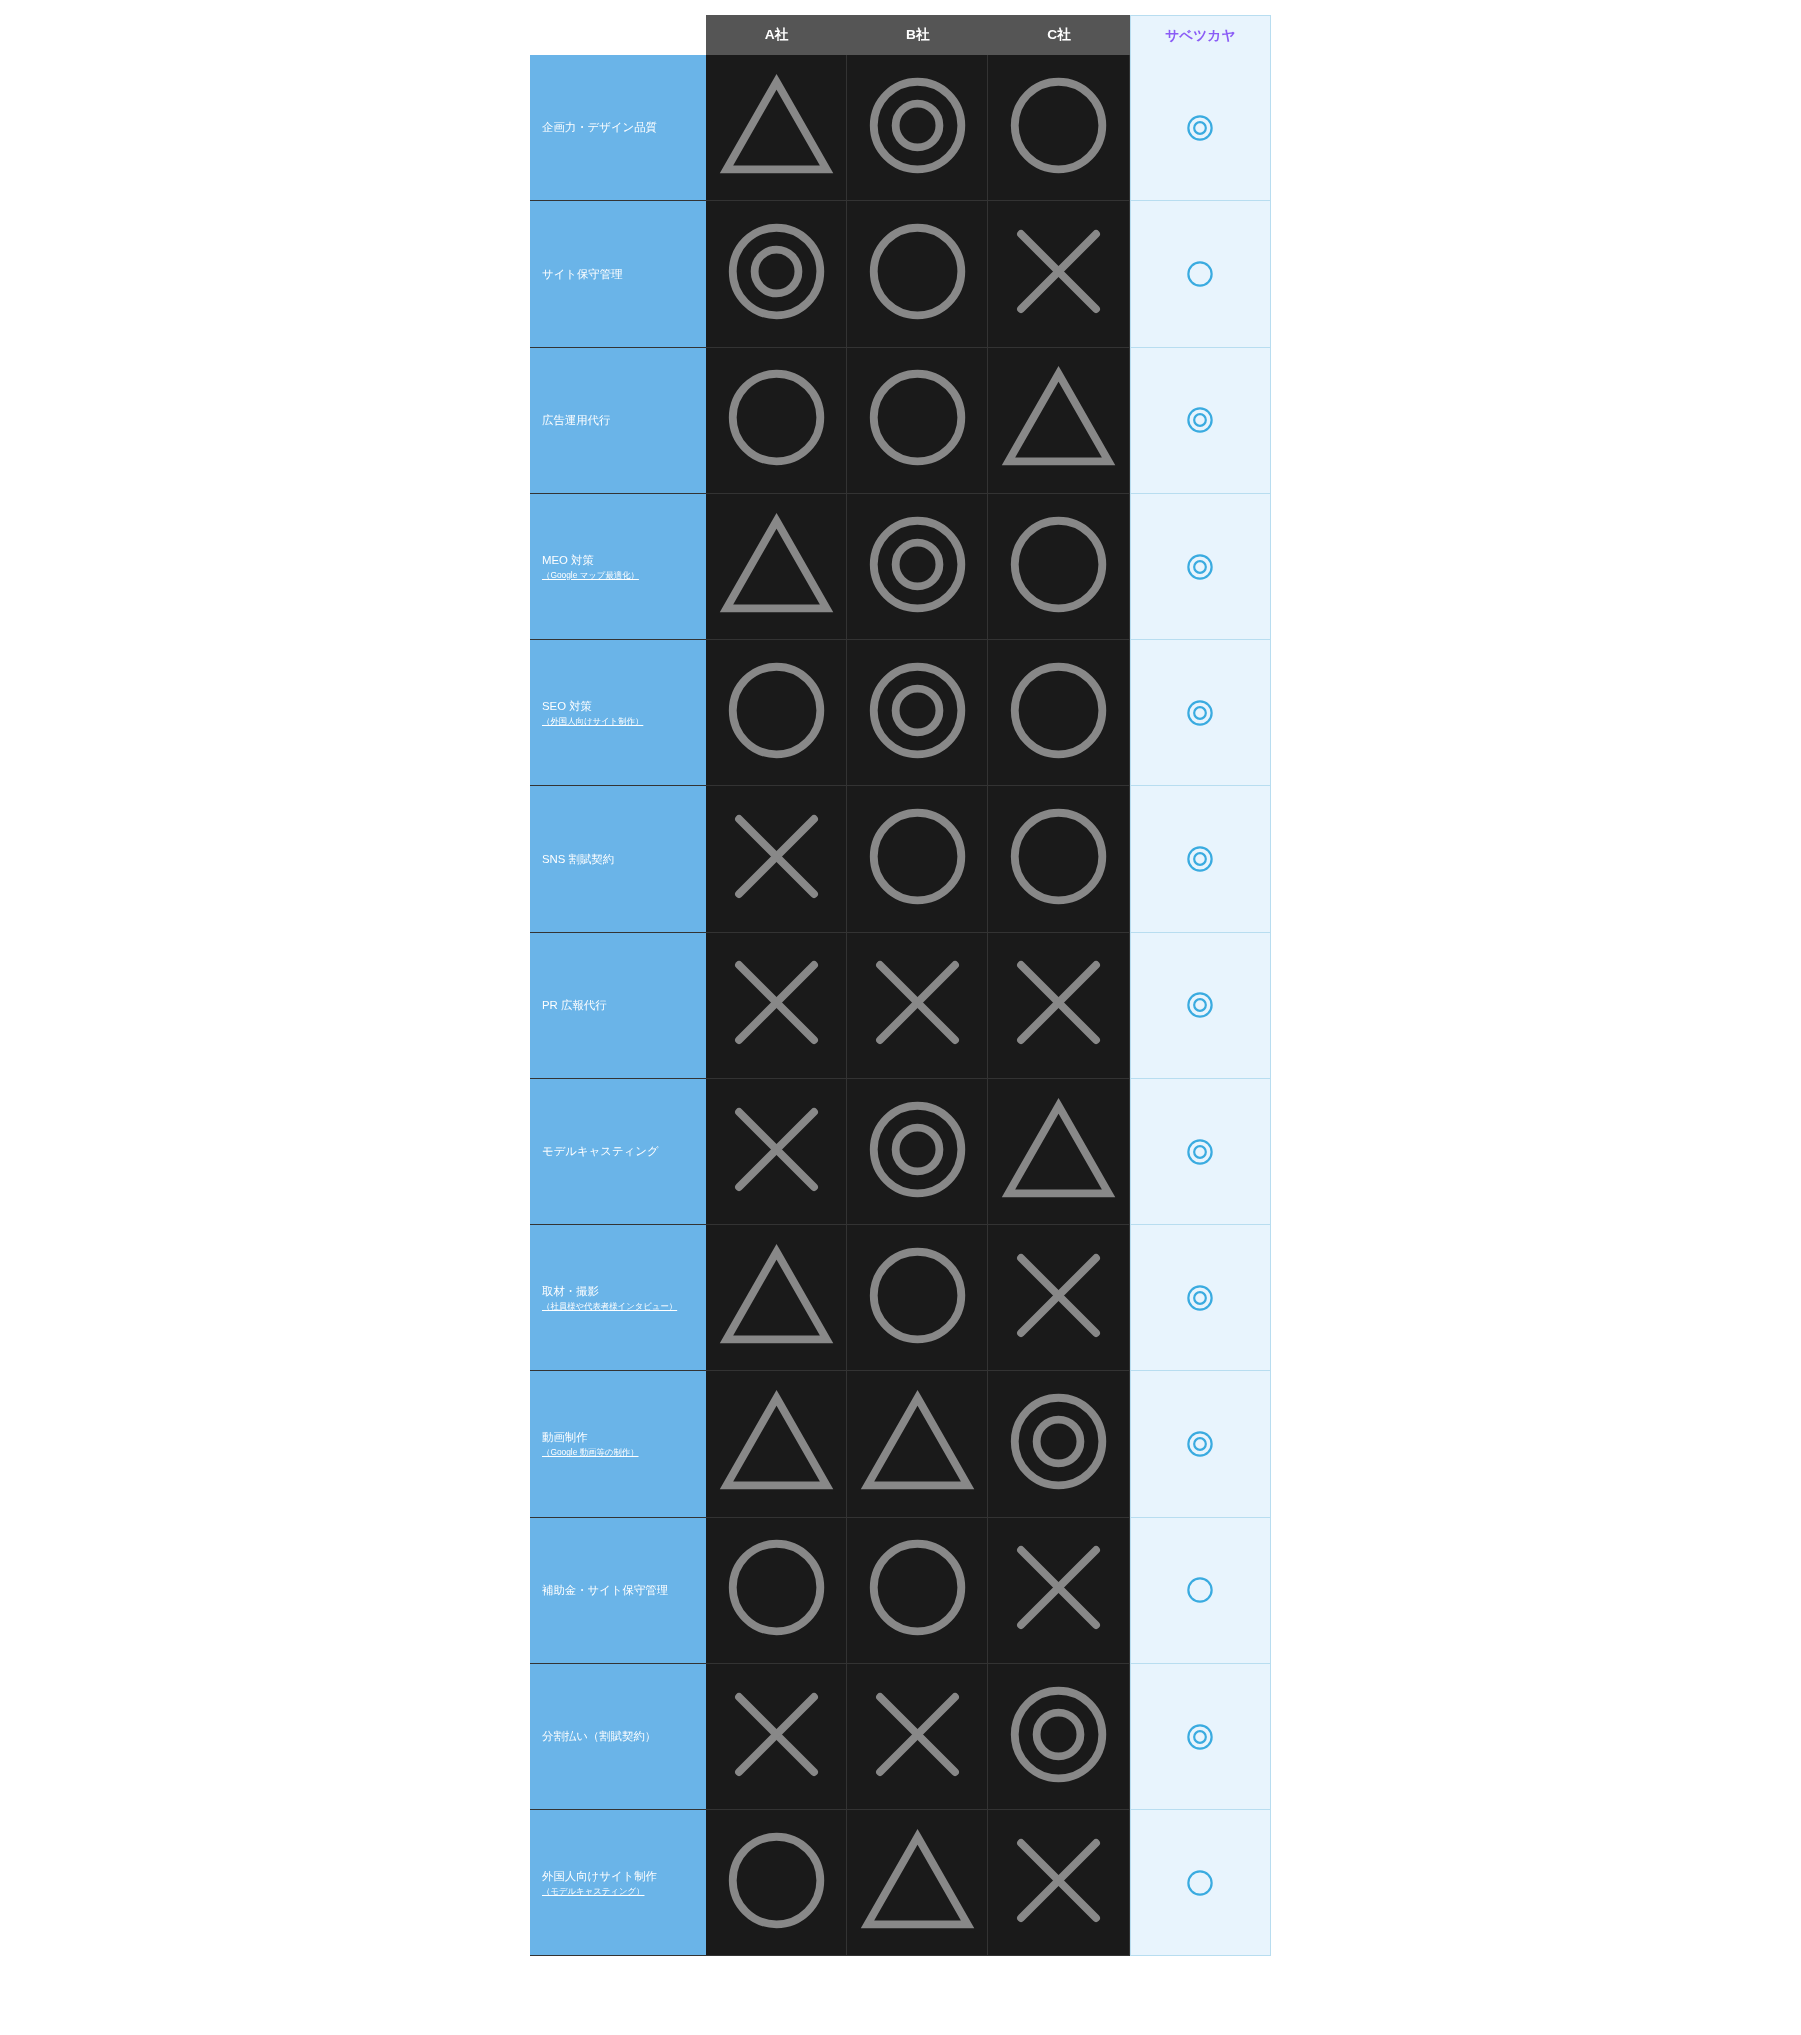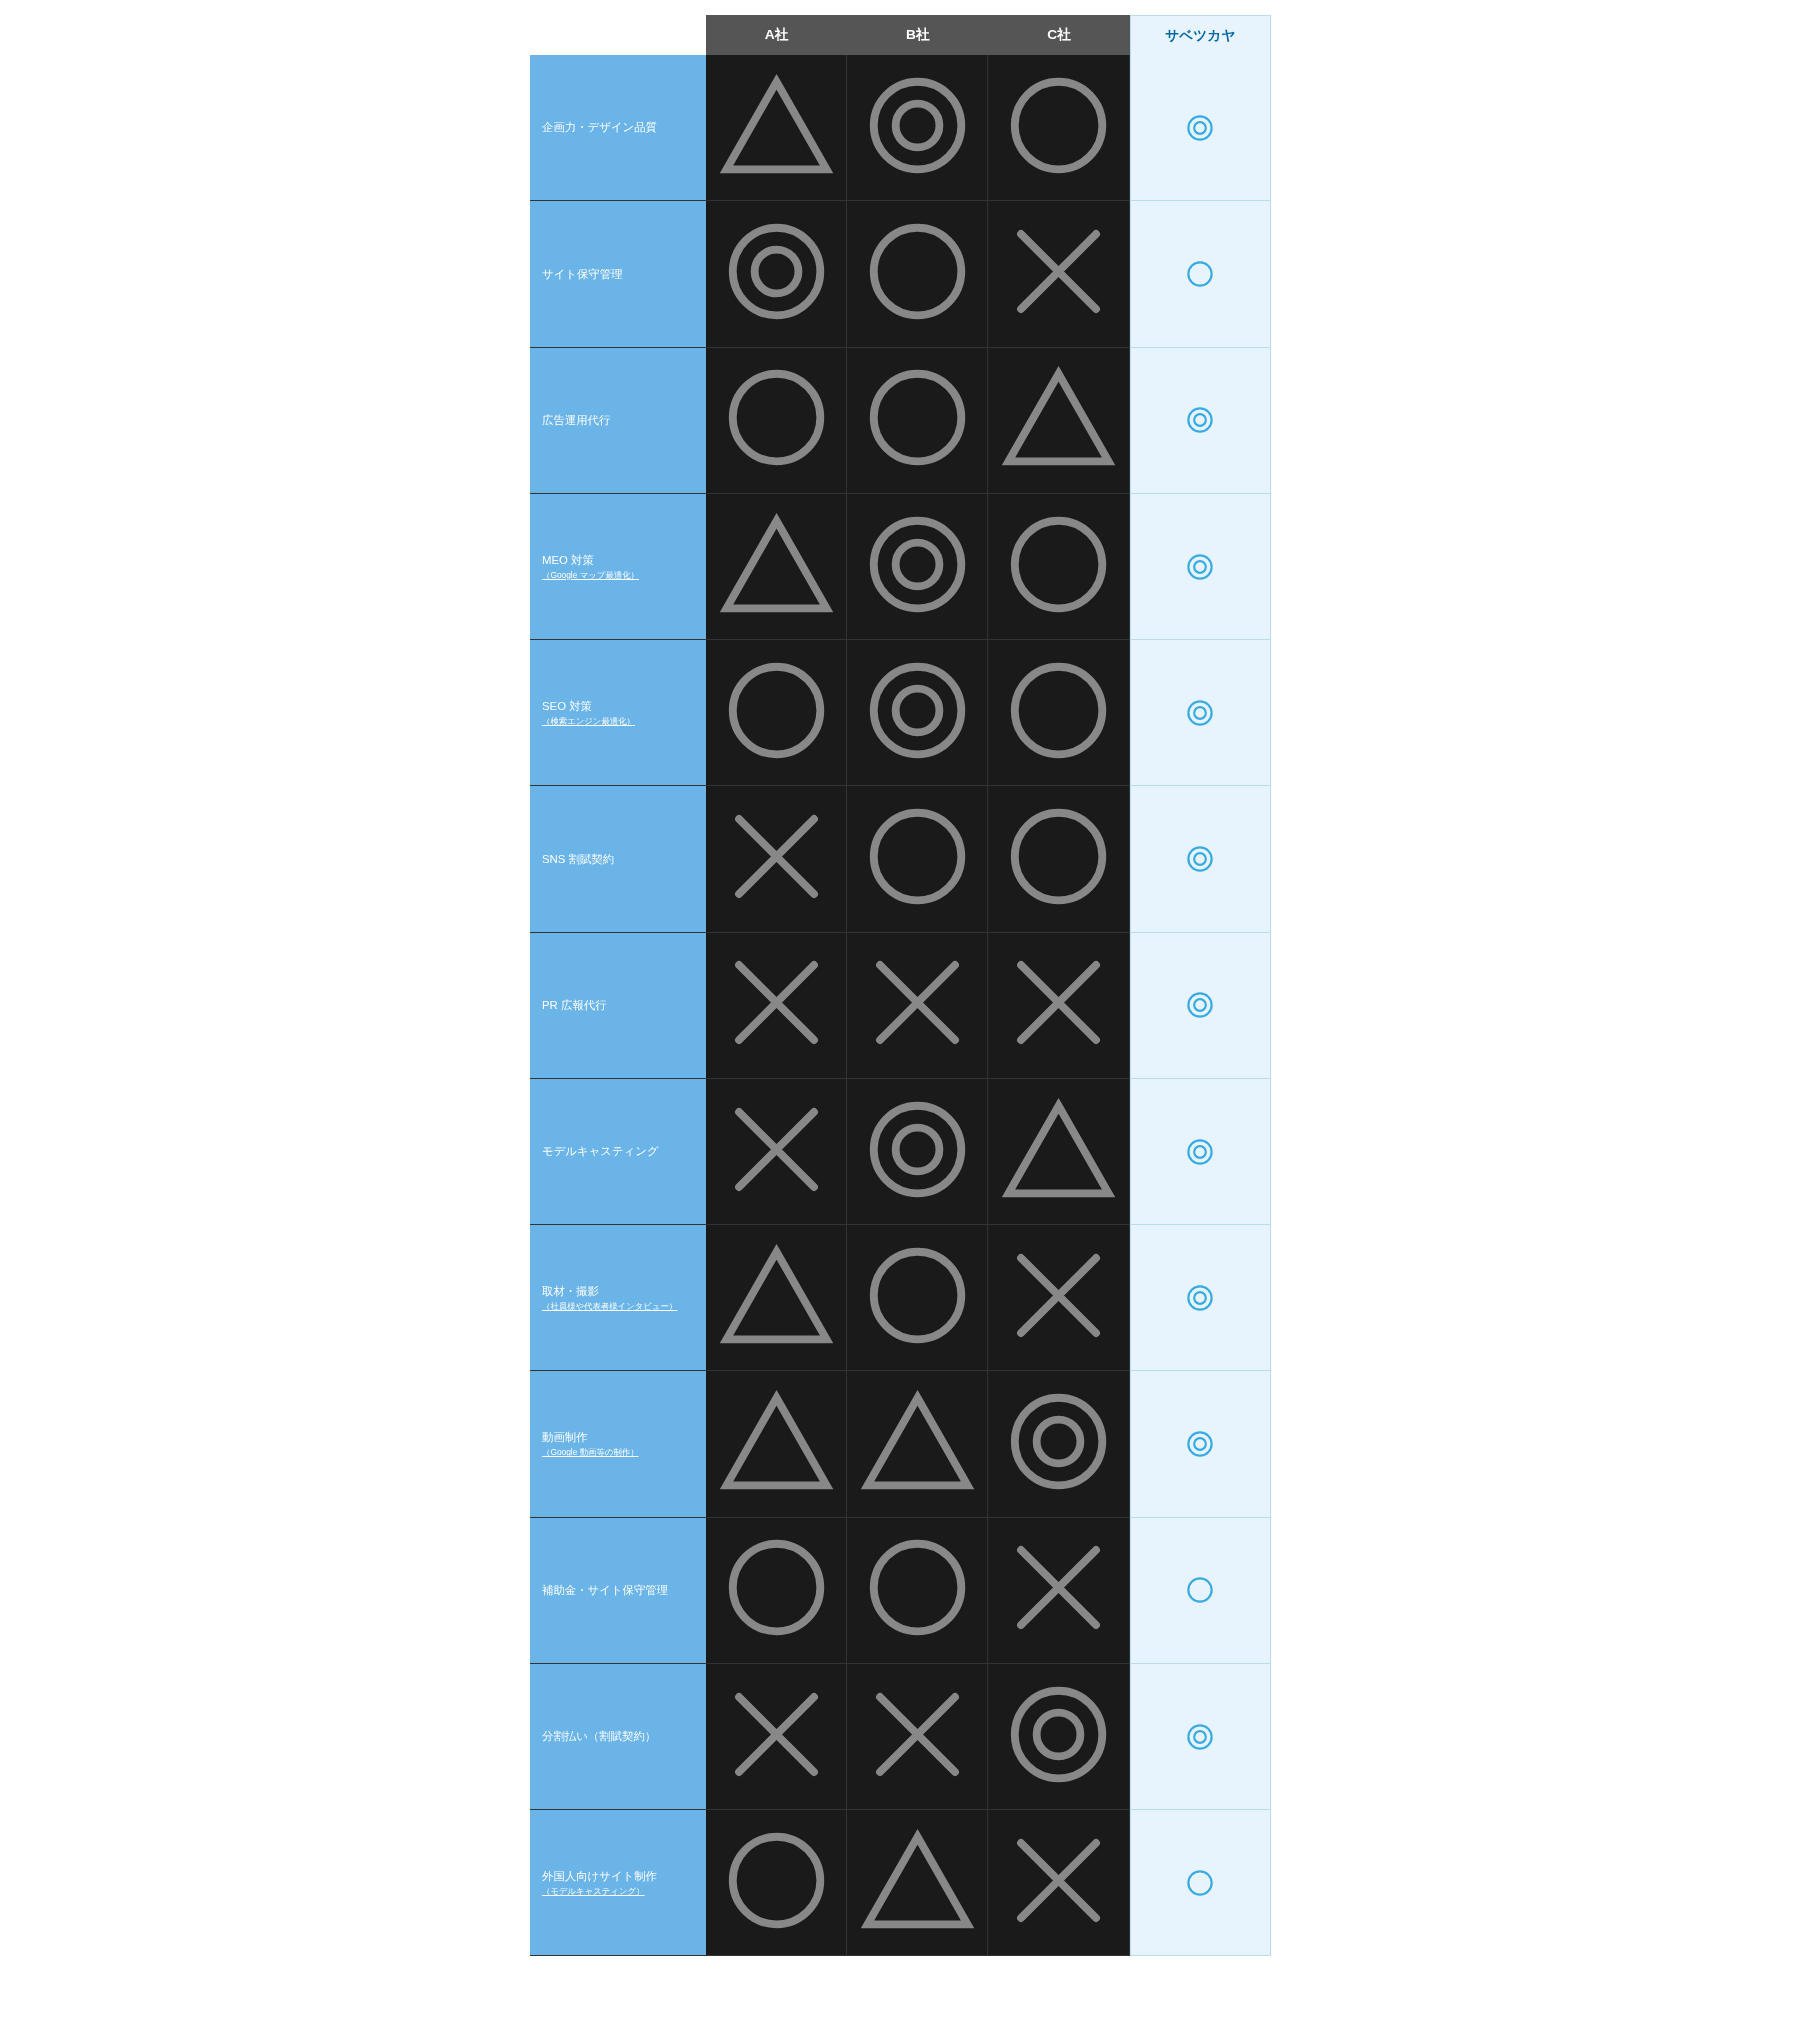--- a/index.html
+++ b/index.html
@@ -27,21 +27,21 @@
       background: #fff;
       width: 152px;
     }
     .header-company {
       background: #555;
       color: #fff;
       width: 122px;
     }
     .header-sabetsu {
       background: #e8f4fd;
-      color: #0369a1;
+      color: #8b5cf6;
       font-size: 15px;
       width: 122px;
       border: 1.5px solid #b8ddf0;
       border-bottom: none;
     }
     .data-row td {
       text-align: center;
       padding: 7.6px;
       border-bottom: 0.8px solid #333;
     }
@@ -198,21 +198,21 @@
         <td class="sabetsu-cell">
           <div class="sym-container sabetsu-symbol">
             <svg viewBox="0 0 44 44" fill="none" xmlns="http://www.w3.org/2000/svg">
       <circle cx="22" cy="22" r="16" stroke="#3aabe0" stroke-width="3" fill="none"></circle>
       <circle cx="22" cy="22" r="8" stroke="#3aabe0" stroke-width="3" fill="none"></circle>
     </svg>
           </div>
         </td>
       </tr>
       <tr class="data-row">
-        <td class="label-cell"><span>SEO 対策</span><span class="sub">（検索エンジン最適化）</span></td>
+        <td class="label-cell"><span>SEO 対策</span><span class="sub">（外国人向けサイト制作）</span></td>
         <td class="company-cell">
           <div class="sym-container"><svg viewBox="0 0 40 40" fill="none" xmlns="http://www.w3.org/2000/svg">
       <circle cx="20" cy="20" r="14" stroke="#888" stroke-width="2.5" fill="none"></circle>
     </svg></div>
         </td>
         <td class="company-cell">
           <div class="sym-container"><svg viewBox="0 0 40 40" fill="none" xmlns="http://www.w3.org/2000/svg">
       <circle cx="20" cy="20" r="14" stroke="#888" stroke-width="2.5" fill="none"></circle>
       <circle cx="20" cy="20" r="7" stroke="#888" stroke-width="2.5" fill="none"></circle>
     </svg></div>

